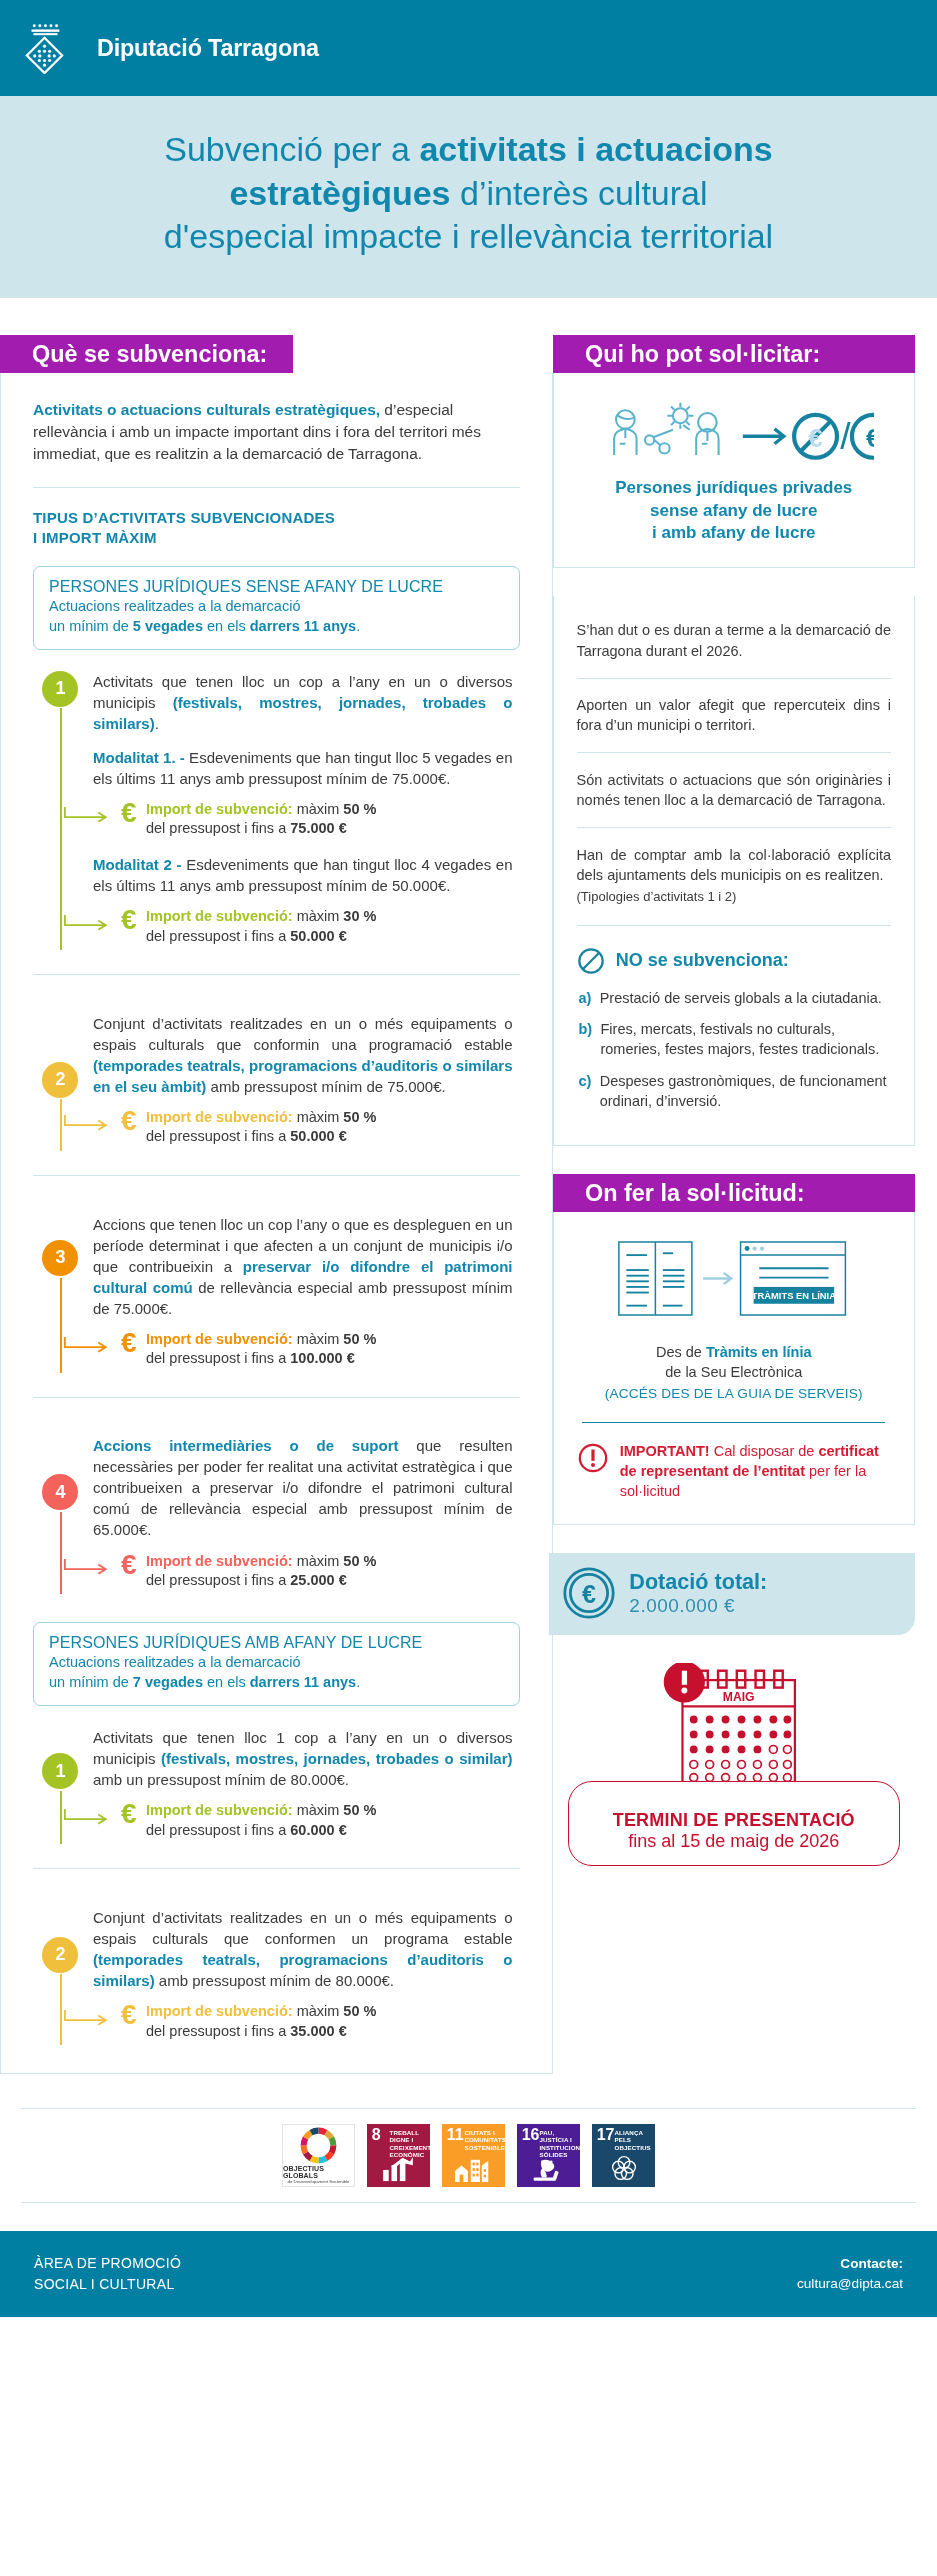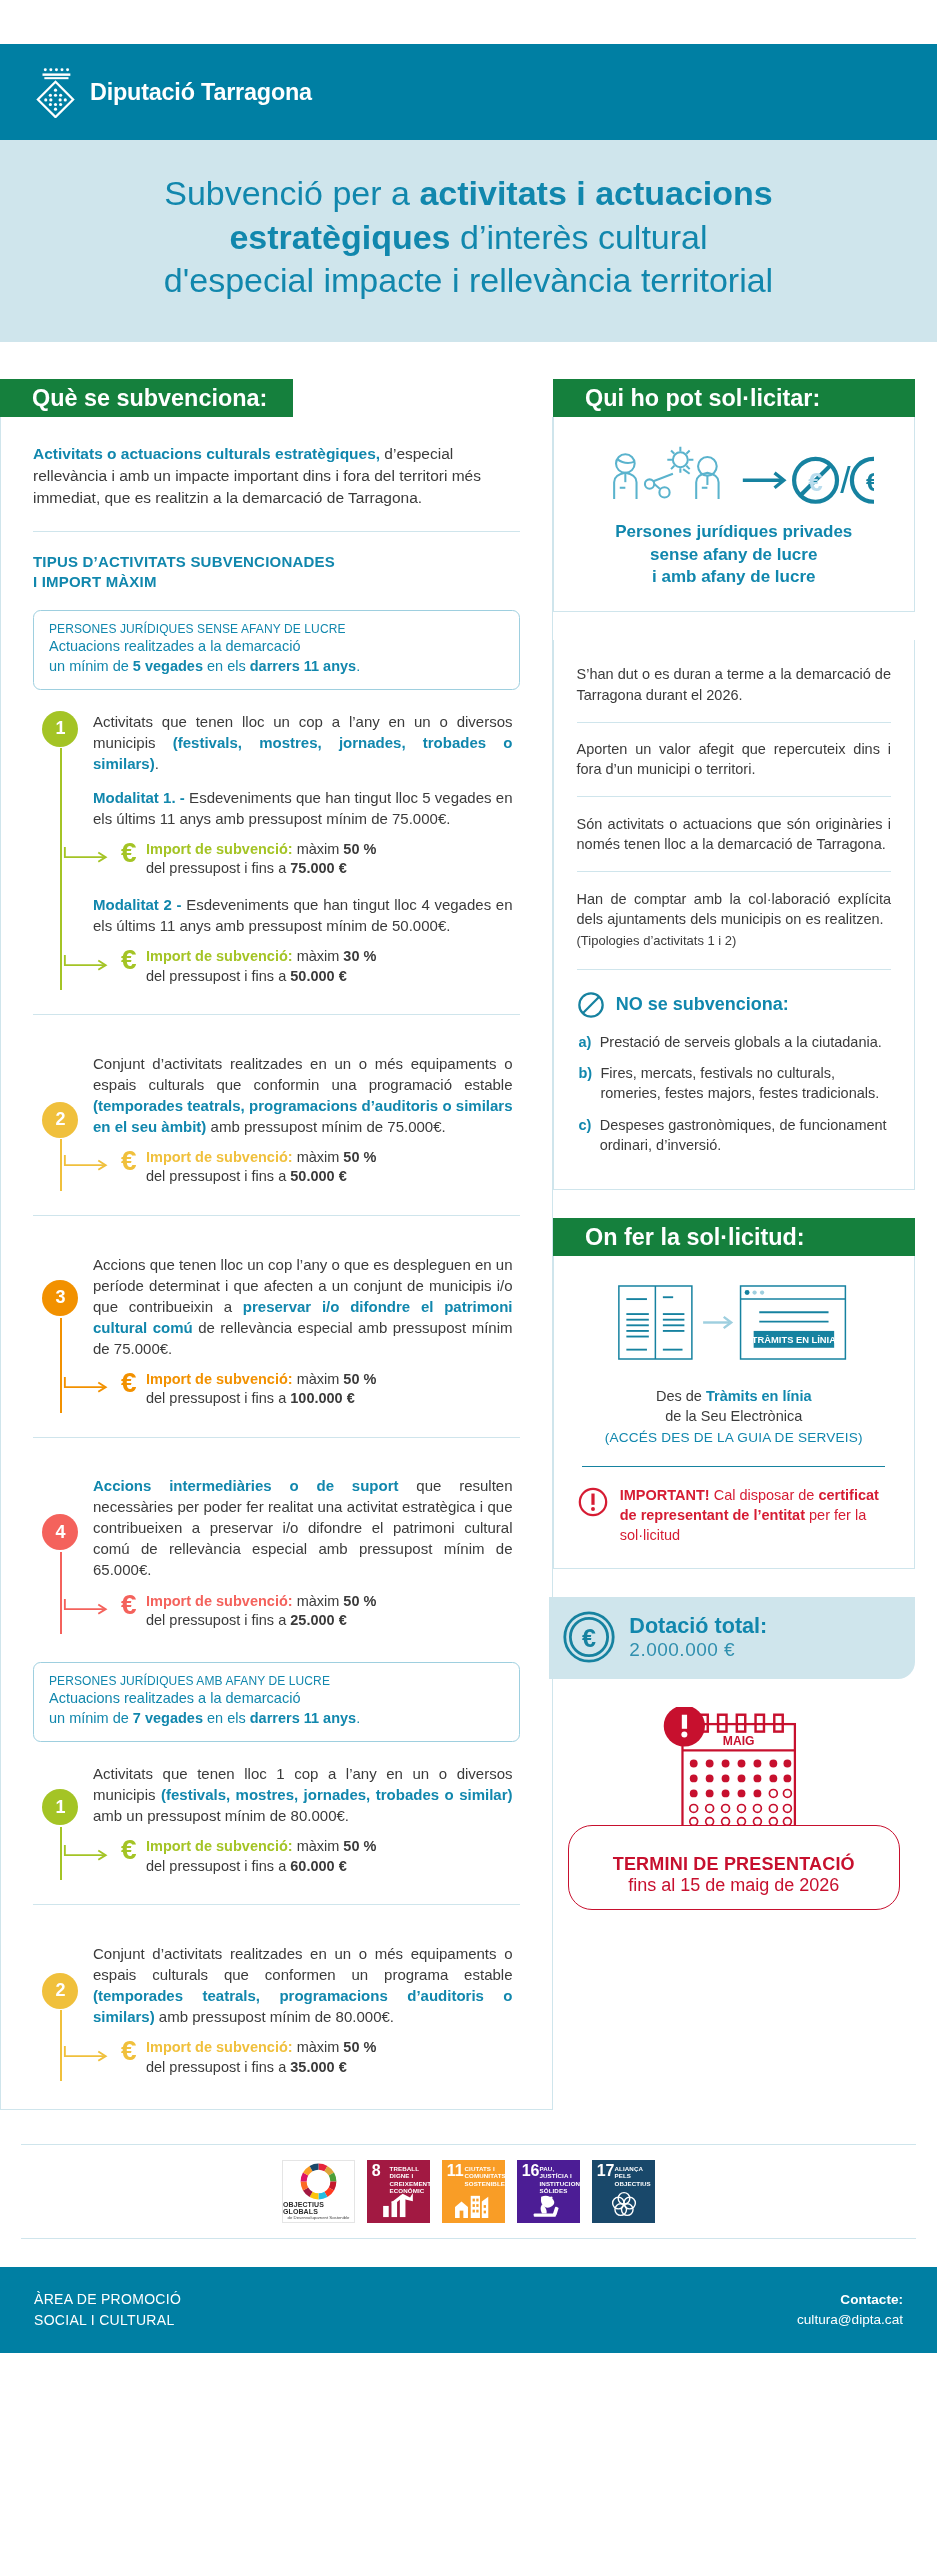--- a/index.html
+++ b/index.html
@@ -12,23 +12,22 @@
     position:relative;
     overflow:hidden;
     color:#333;
   }
   
   .brandbar {
     background:#007fa3;
     height:96px;
     display:flex;
     align-items:center;
-    padding-left:34px;
-    gap:13px;
-    margin-top:44px;
+    padding-left:23px;
+    gap:31px;
   }
   .logo-mark { width:43px; height:52px; flex:none; }
   .brandbar-title {
     color:#fff;
     font-size:23.4px;
     font-weight:bold;
     letter-spacing:-0.2px;
   }
   
   .titleband {
@@ -48,21 +47,21 @@
     display:flex;
     gap:0;
     padding:37px 0 0 0;
     align-items:flex-start;
   }
   .col-left { width:553px; flex:none; padding-left:0px; }
   .col-right { width:384px; flex:none; padding-right:22.5px; }
 
   .panel { background:#fff; border:0.9px solid #cfe5ec; border-top:none; }
   .panel-head {
-    background:#15803d;
+    background:#a21caf;
     color:#fff;
     font-size:23.4px;
     font-weight:bold;
     padding:19px 26px 19px 32px;
     display:inline-block;
   }
   .head-row { line-height:0; }
   .panel-left-wrap { border-right:0.9px solid #cfe5ec; }
   .panel-body { padding:26px 32px 24px 32px; }
 
@@ -73,21 +72,21 @@
 
   .tipus-head {
     color:#1187ad; font-weight:bold; font-size:15px;
     letter-spacing:0.2px; line-height:1.35; margin-bottom:17px;
   }
 
   .legalbox {
     border:0.9px solid #9ecfdf; border-radius:7.5px;
     padding:11.2px 15px 13px 15px; margin-bottom:3.7px;
   }
-  .legalbox .lb-title { color:#1187ad; font-size:12px; letter-spacing:0.1px; }
+  .legalbox .lb-title { color:#1187ad; font-size:16px; letter-spacing:0.1px; }
   .legalbox .lb-sub { color:#1187ad; font-size:14.5px; line-height:1.38; }
   .legalbox .lb-sub b { font-weight:bold; }
 
   
   .item { display:flex; position:relative; padding:17px 0 3.7px 0; }
   .item-gutter { width:60px; flex:none; position:relative; }
   .badge {
     width:36px; height:36px; border-radius:50%;
     color:#fff; font-weight:bold; font-size:18px;
     display:flex; align-items:center; justify-content:center;

